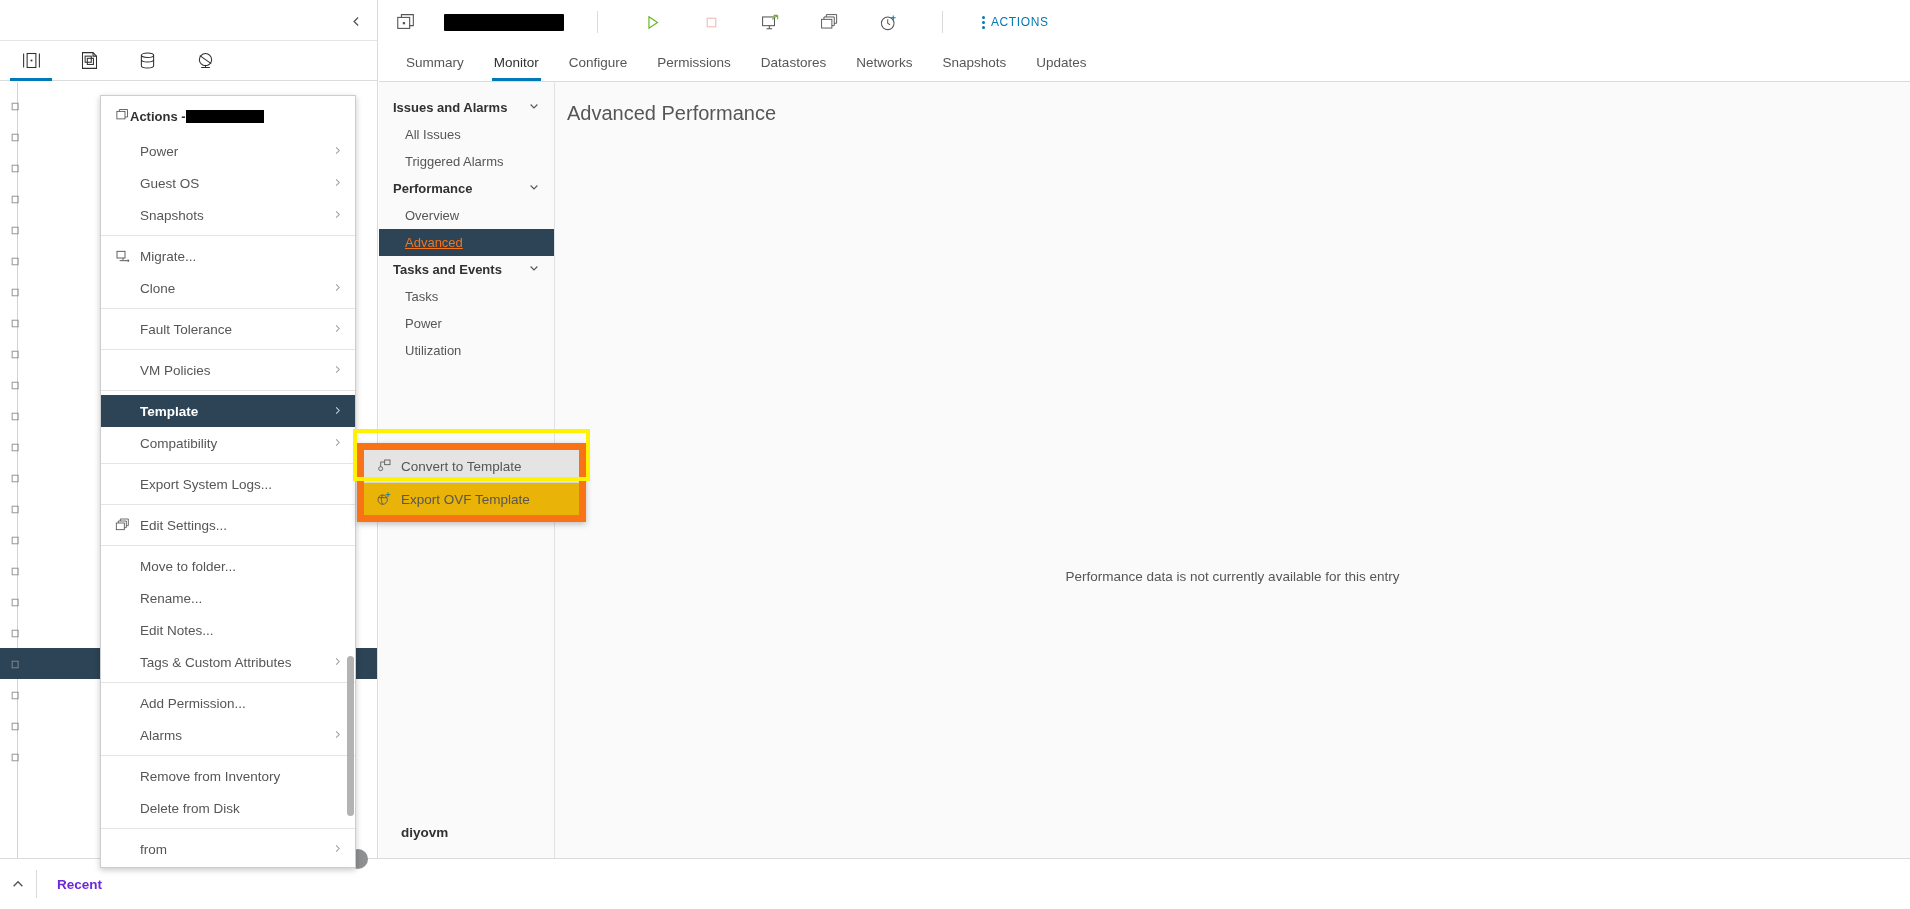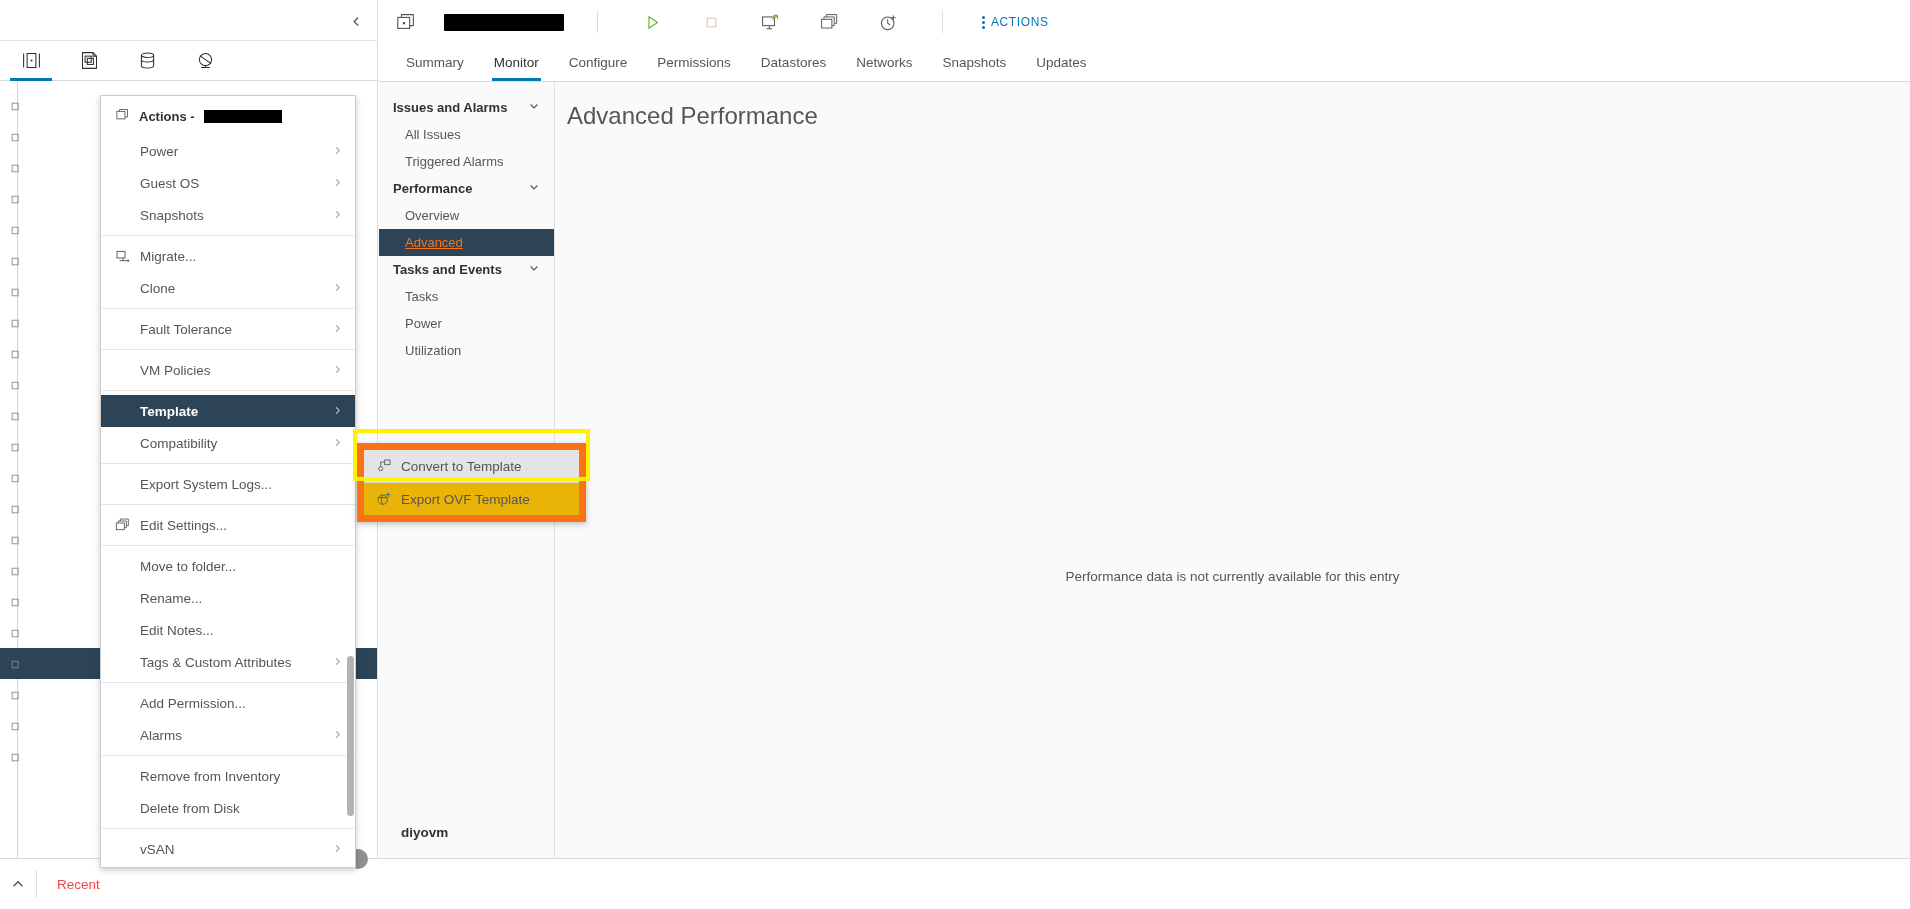--- a/index.html
+++ b/index.html
@@ -109,36 +109,36 @@
   .nav-item {
     padding: 6px 14px 6px 26px; font-size: 13px; color: #565656; cursor: pointer;
   }
   .nav-item.active { background: #2d4456; color: #f97316; text-decoration: underline; }
   .nav-footer {
     position: absolute; left: 0; right: 0; bottom: 18px;
     padding-left: 22px; font-size: 13.5px; font-weight: bold; color: #313131;
   }
   .mon-body { flex: 1; background: #fafafa; position: relative; }
   .mon-title {
-    font-size: 24px; color: #565656; padding: 20px 0 0 12px; font-weight: normal;
+    font-size: 20px; color: #565656; padding: 20px 0 0 12px; font-weight: normal;
   }
   .empty-msg {
     position: absolute; left: 0; right: 0; top: 487px; text-align: center;
     font-size: 13.5px; color: #565656;
   }
 
   
   .ctx {
     position: absolute; left: 100px; top: 95px; width: 256px;
     background: #fff; border: 1px solid #cbcdcf;
     box-shadow: 0 2px 6px rgba(0,0,0,.22); z-index: 40;
     padding-bottom: 2px;
   }
   .ctx-title {
-    display: flex; align-items: center; gap: 9px; padding: 11px 14px 10px 14px;
+    display: flex; align-items: center; padding: 11px 14px 10px 14px;
     font-size: 13px; font-weight: bold; color: #313131;
   }
   .ctx-title .redact {
     display: inline-block; background: #000; width: 78px; height: 13px;
   }
   .ctx-item {
     display: flex; align-items: center; height: 32px; padding: 0 12px 0 14px;
     font-size: 13.5px; color: #565656; cursor: pointer; position: relative;
   }
   .ctx-item .ci { width: 17px; height: 17px; margin-right: 8px; flex: 0 0 17px; color: #565656; }
@@ -175,21 +175,21 @@
   
   .bottombar {
     position: absolute; left: 0; bottom: 0; right: 0; height: 51px;
     background: #fff; border-top: 1px solid #d9dbdd; display: flex; align-items: center;
   }
   .bb-chev {
     width: 36px; display: flex; align-items: center; justify-content: center;
     color: #565656; cursor: pointer; height: 100%;
   }
   .bb-div { width: 1px; height: 28px; background: #d9dbdd; }
-  .bb-label { padding-left: 20px; font-size: 13.5px; color: #ef4444; }
+  .bb-label { padding-left: 20px; font-size: 13.5px; color: #6d28d9; font-weight: bold; }
   .bb-avatar {
     position: absolute; left: 348px; top: -10px; width: 20px; height: 20px;
     border-radius: 50%; background: #8e9092;
   }
 </style>
 </head>
 <body>
 
 <div id="root">
 
@@ -613,21 +613,21 @@
           <span class="ci-spacer"></span>
           <span class="lbl">Remove from Inventory</span>
         </div>
         <div class="ctx-item">
           <span class="ci-spacer"></span>
           <span class="lbl">Delete from Disk</span>
         </div>
         <div class="ctx-sep"></div>
         <div class="ctx-item">
           <span class="ci-spacer"></span>
-          <span class="lbl">vSAN</span>
+          <span class="lbl">from</span>
           <span class="arrow"><svg width="11" height="11" viewBox="0 0 16 16" fill="none" stroke="currentColor" stroke-width="1.5">
               <path d="M6 3.5 L10.5 8 L6 12.5"></path>
             </svg></span>
         </div>
       </div>
     <div class="ctx-scroll"></div>
   </div>
 
   <div class="submenu">
     <div class="sub-item hover">

